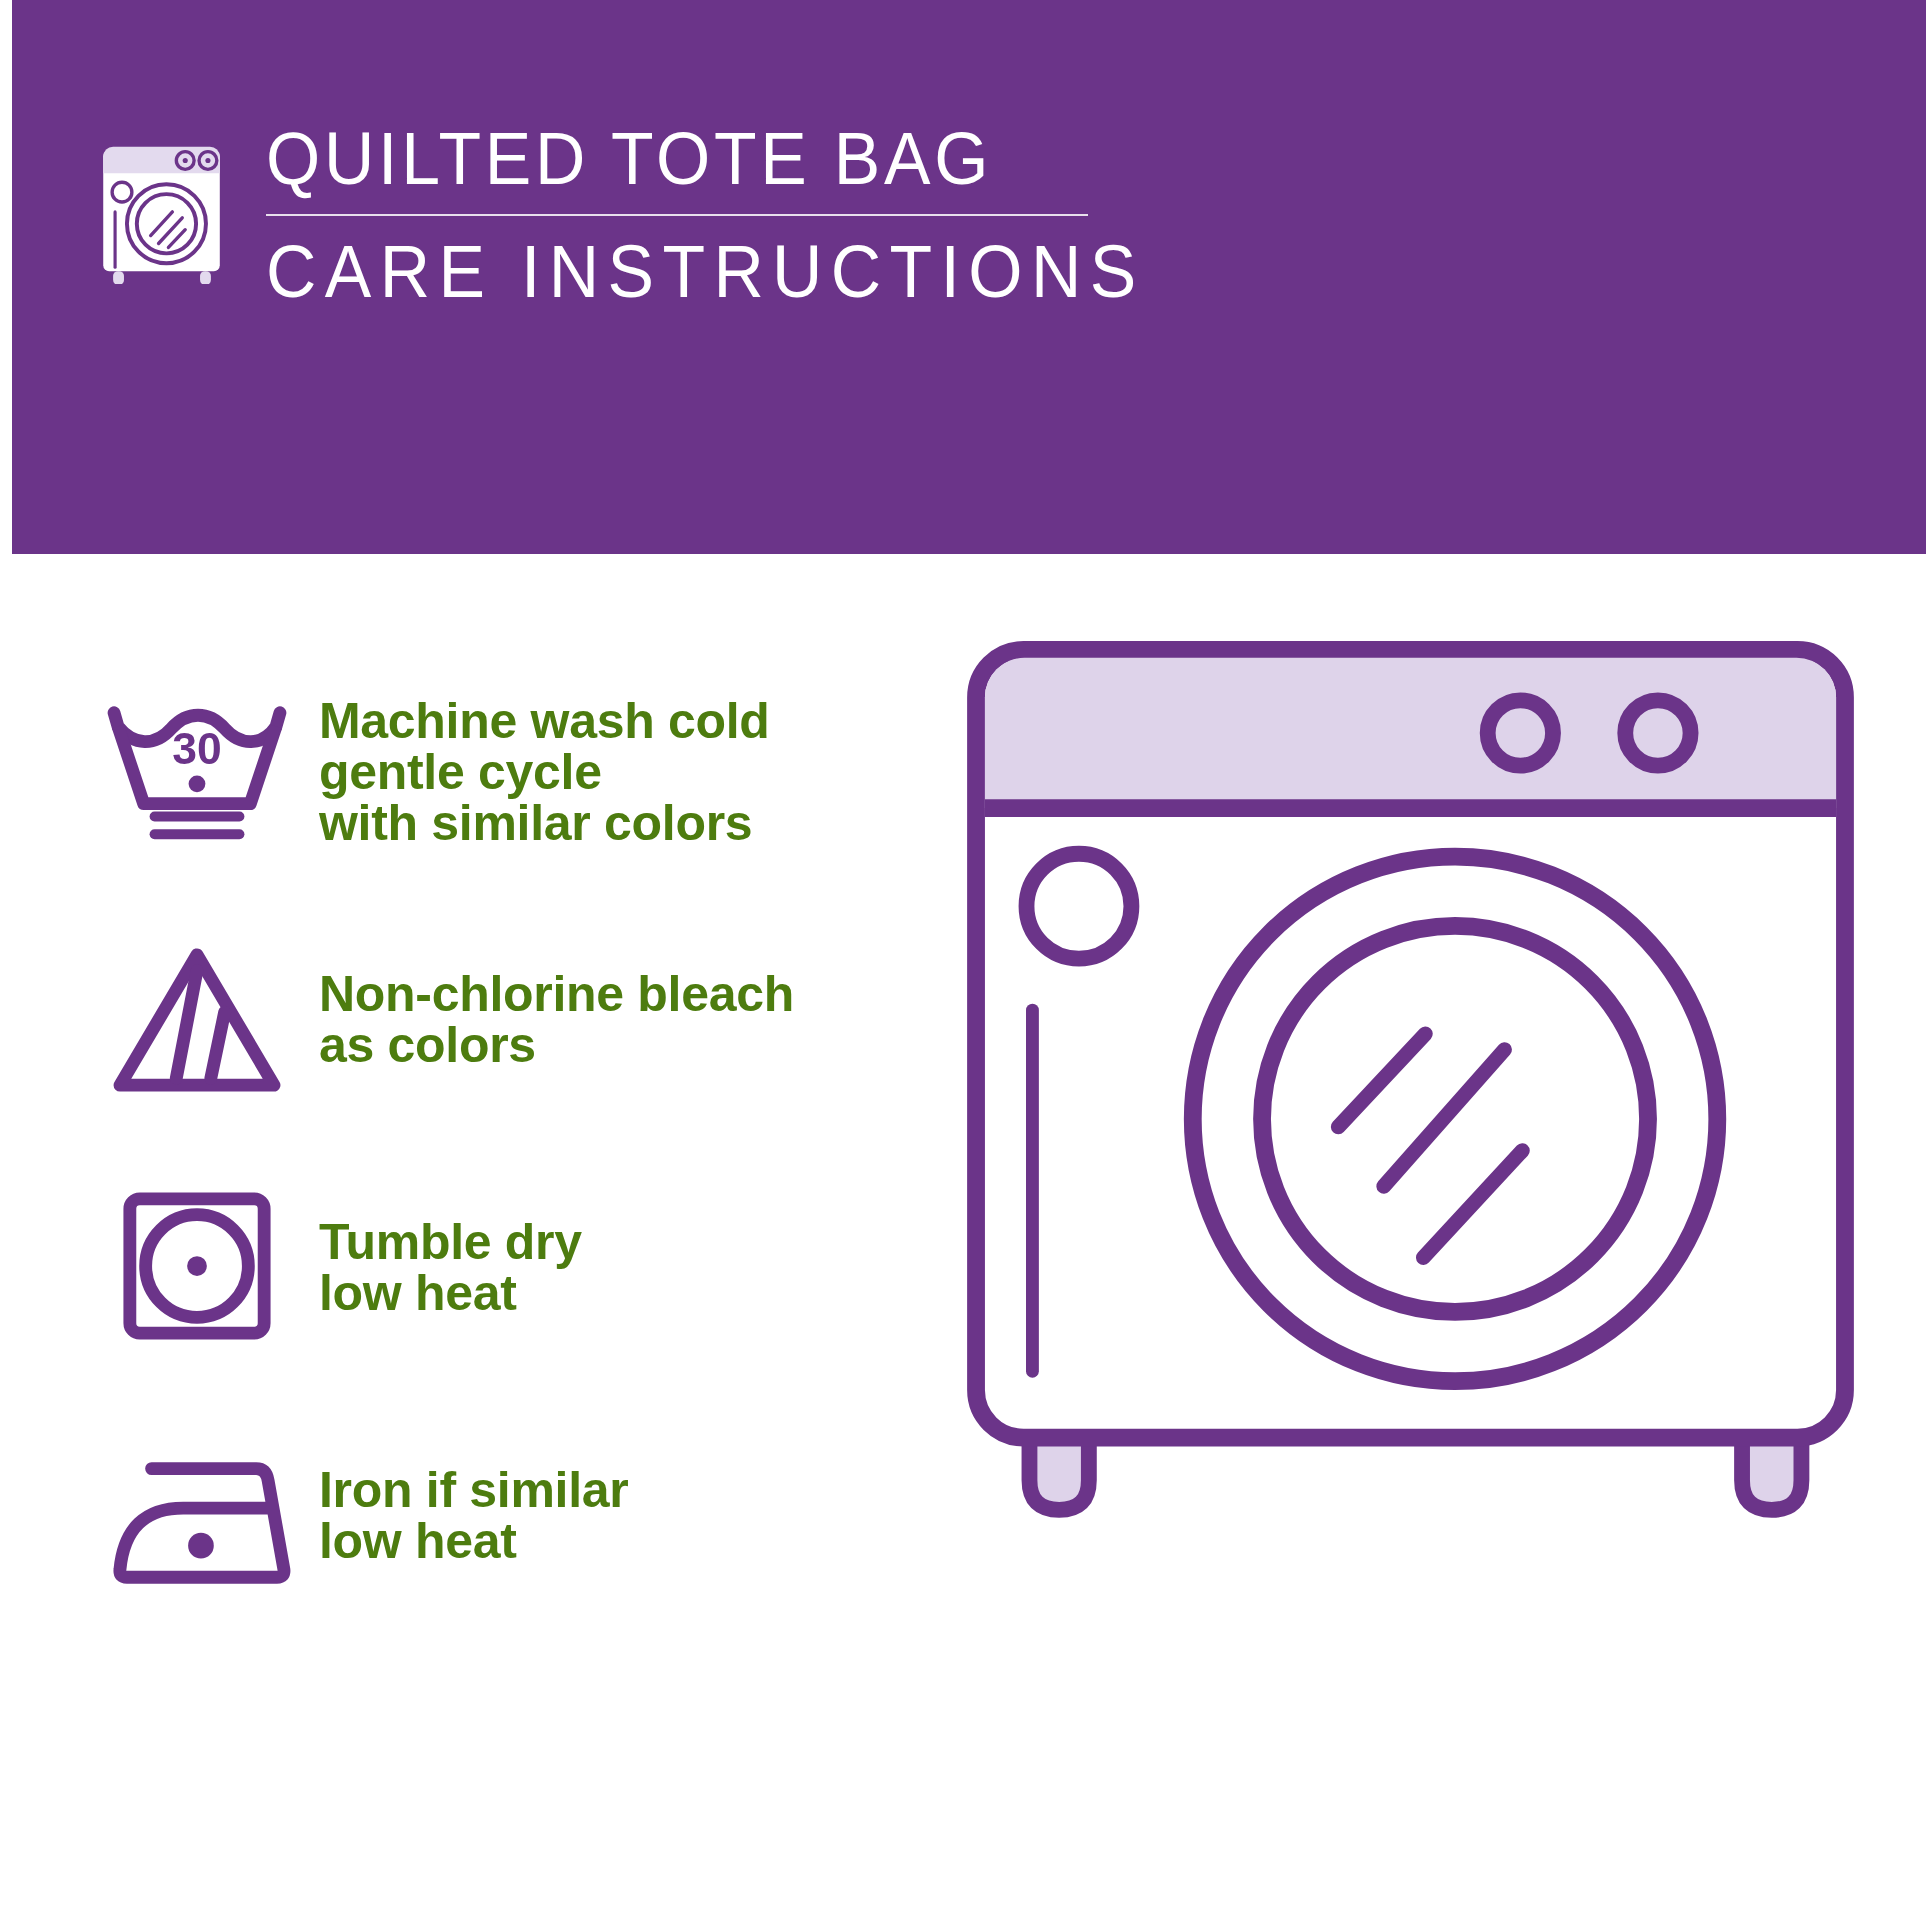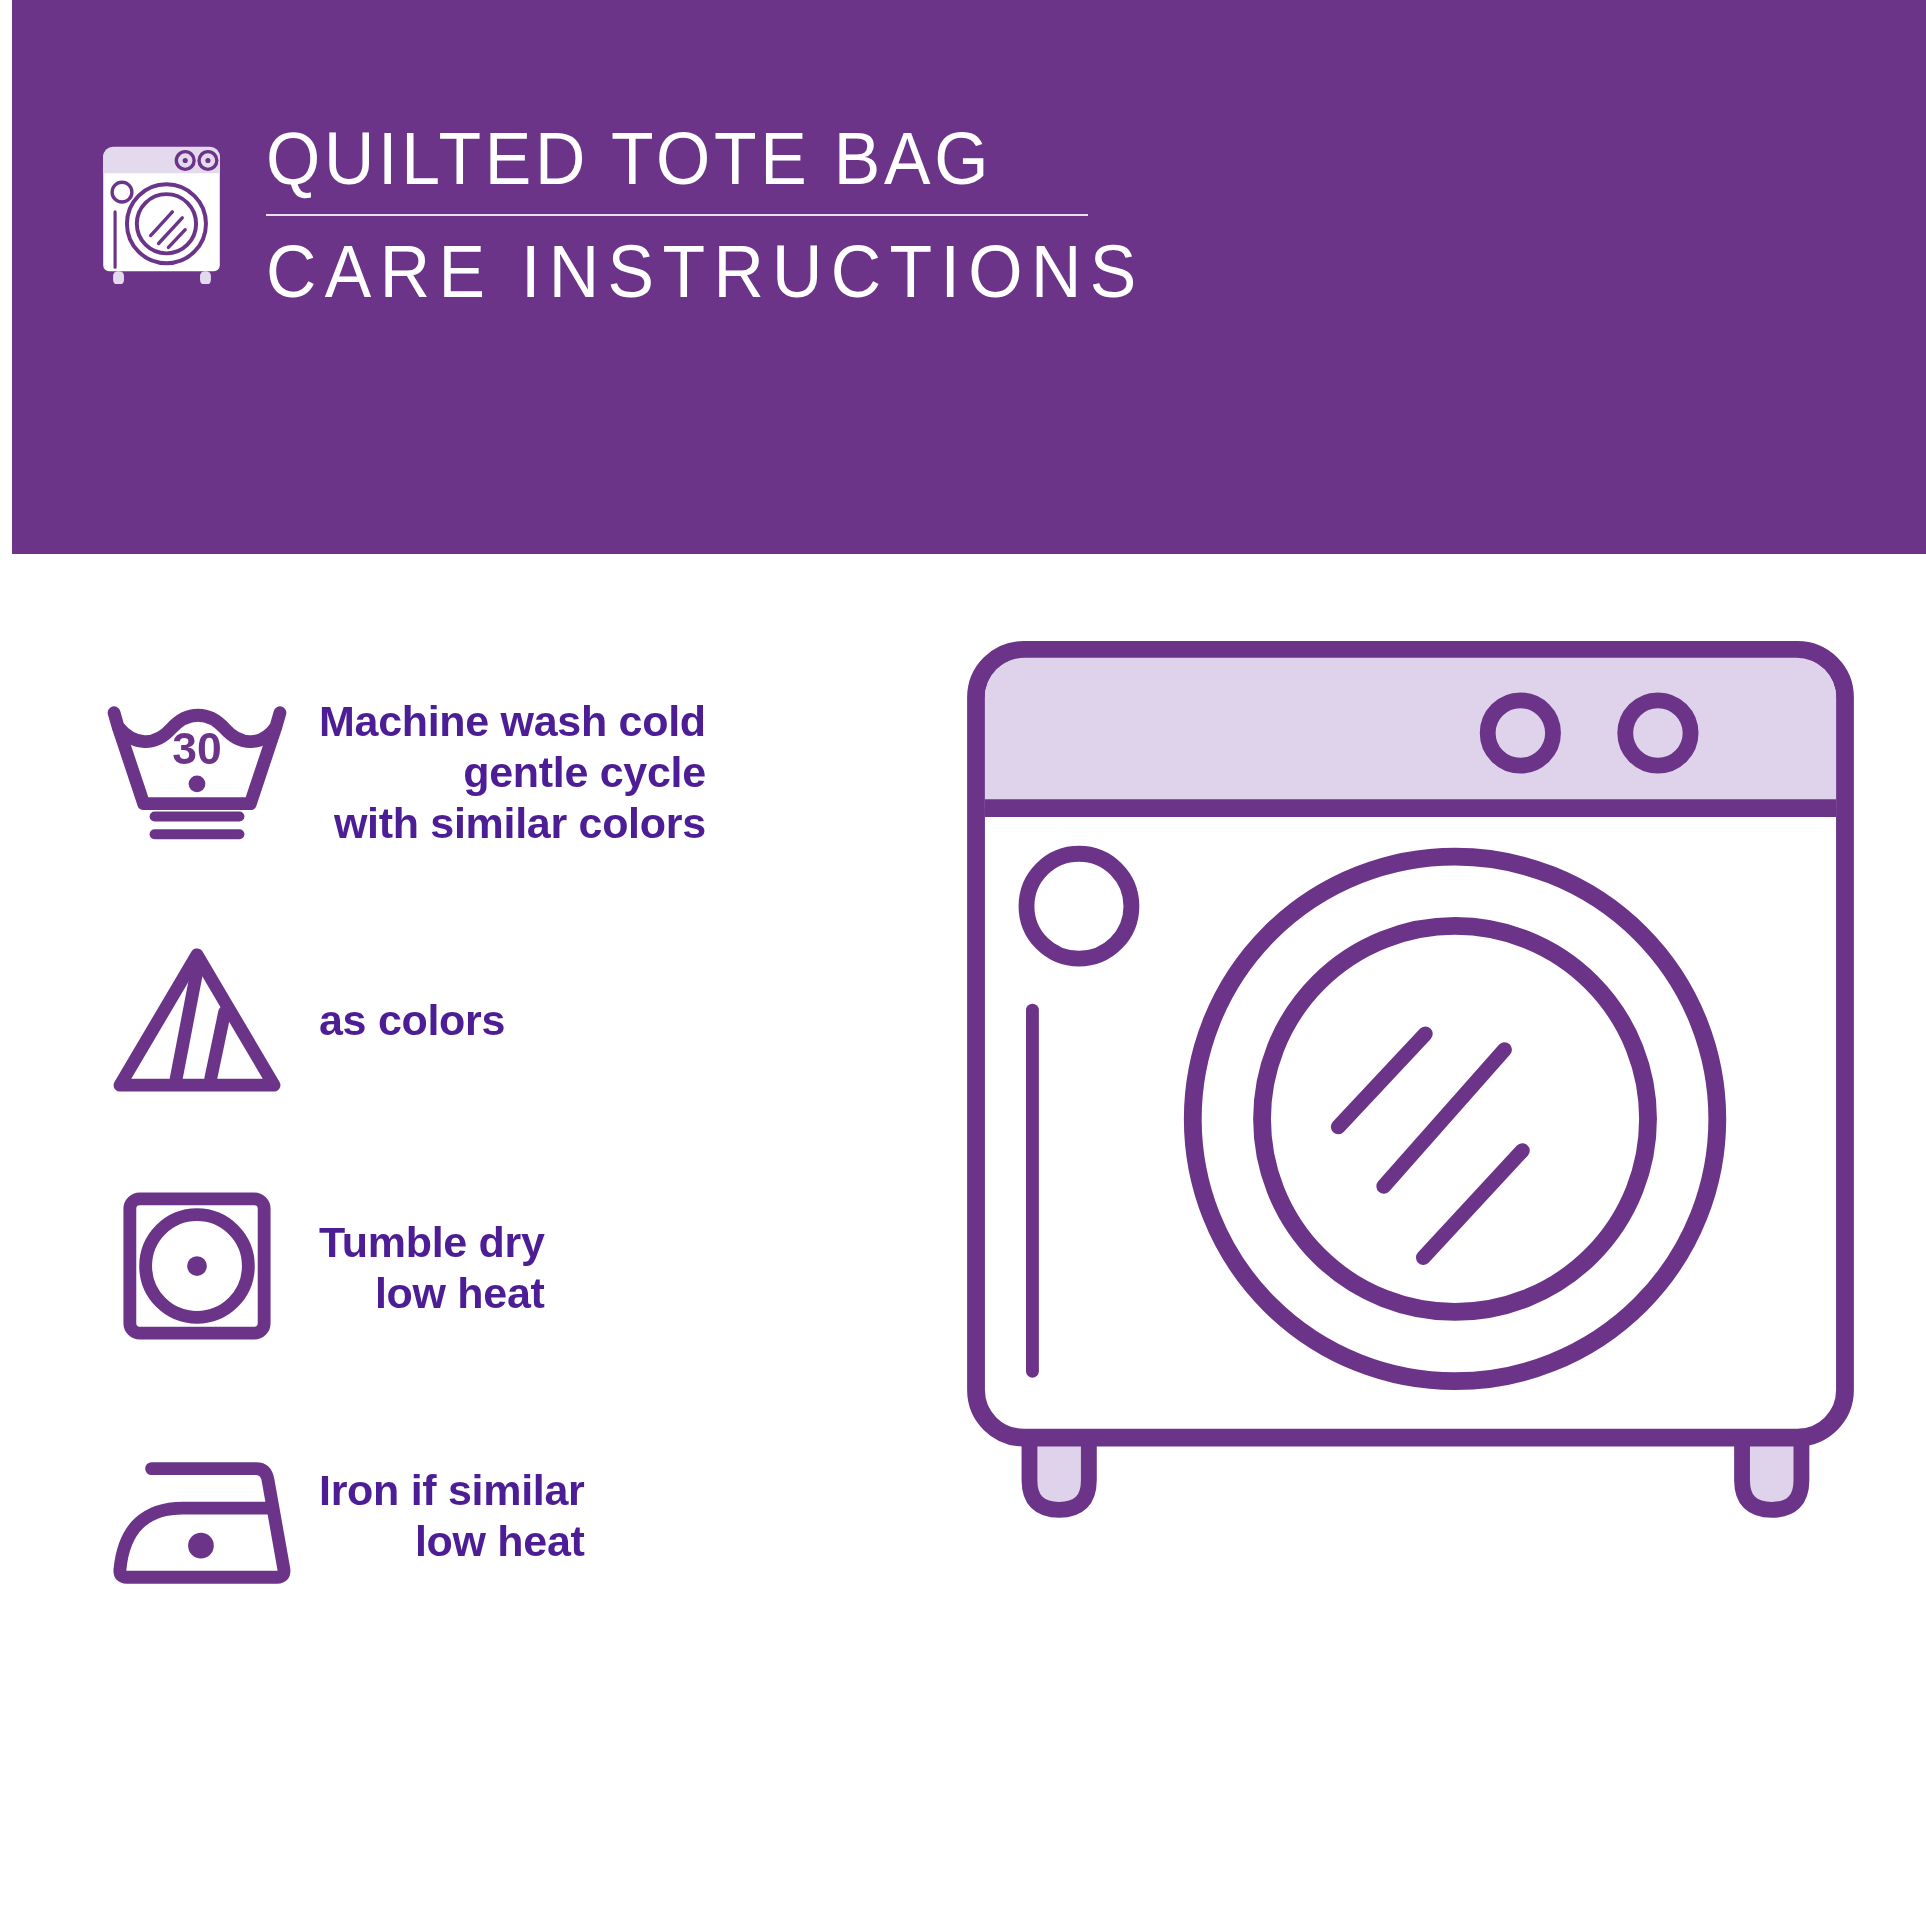--- a/index.html
+++ b/index.html
@@ -85,26 +85,25 @@
   .care-symbol {
     width: 208px;
     flex: 0 0 auto;
     margin-left: 77px;
     display: flex;
     align-items: center;
     justify-content: center;
   }
   .care-text {
     margin-left: 18px;
-    color: #4c1d95;
-    font-size: 43px;
+    color: #4d7c0f;
+    font-size: 50px;
     line-height: 51px;
     font-weight: 700;
     letter-spacing: -0.3px;
-    text-align: right;
   }
   .care-text .line {
     display: block;
     white-space: nowrap;
   }
 
   
   #machine-illustration {
     position: absolute;
     left: 960px;
@@ -177,20 +176,21 @@
 
   <div class="care-row">
     <div class="care-symbol">
       <svg viewBox="0 0 200 160" width="198" height="158" aria-hidden="true">
         <path d="M100 14 L178 146 L22 146 Z" fill="none" stroke="#6B3489" stroke-width="13" stroke-linejoin="round"></path>
         <line x1="100" y1="30" x2="79" y2="139" stroke="#6B3489" stroke-width="13" stroke-linecap="round"></line>
         <line x1="128" y1="72" x2="114" y2="139" stroke="#6B3489" stroke-width="13" stroke-linecap="round"></line>
       </svg>
     </div>
     <div class="care-text">
+      <span class="line">Non-chlorine bleach</span>
       <span class="line">as colors</span>
     </div>
   </div>
 
   <div class="care-row">
     <div class="care-symbol">
       <svg viewBox="0 0 200 160" width="198" height="158" aria-hidden="true">
         <rect x="32" y="10" width="136" height="136" rx="10" fill="none" stroke="#6B3489" stroke-width="13"></rect>
         <circle cx="100" cy="78" r="52" fill="none" stroke="#6B3489" stroke-width="13"></circle>
         <circle cx="100" cy="78" r="10" fill="#6B3489"></circle>

